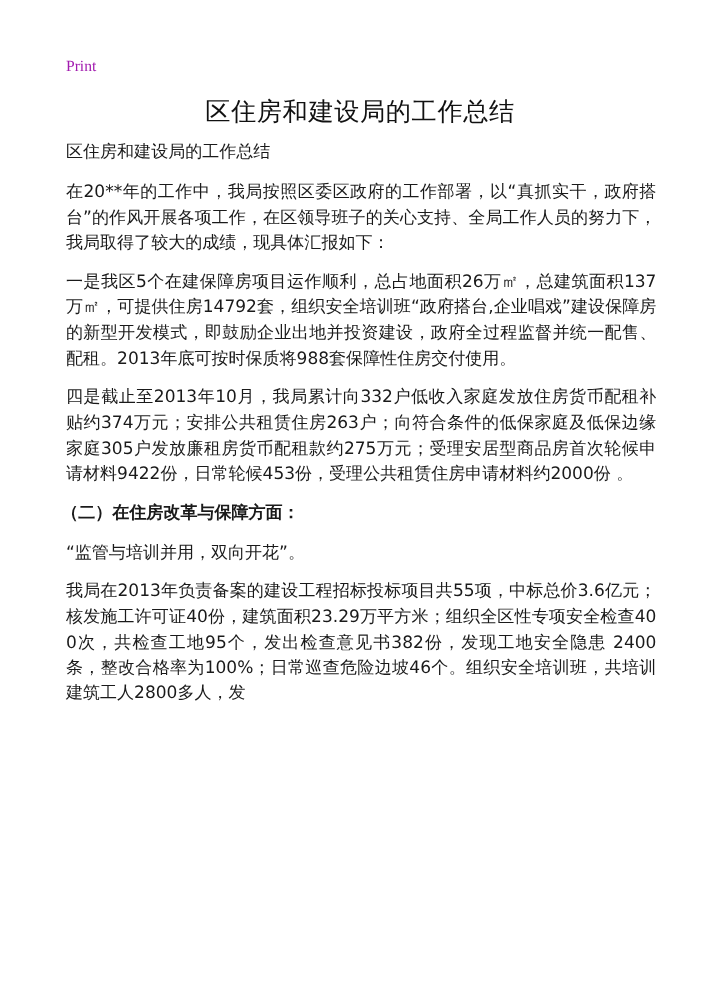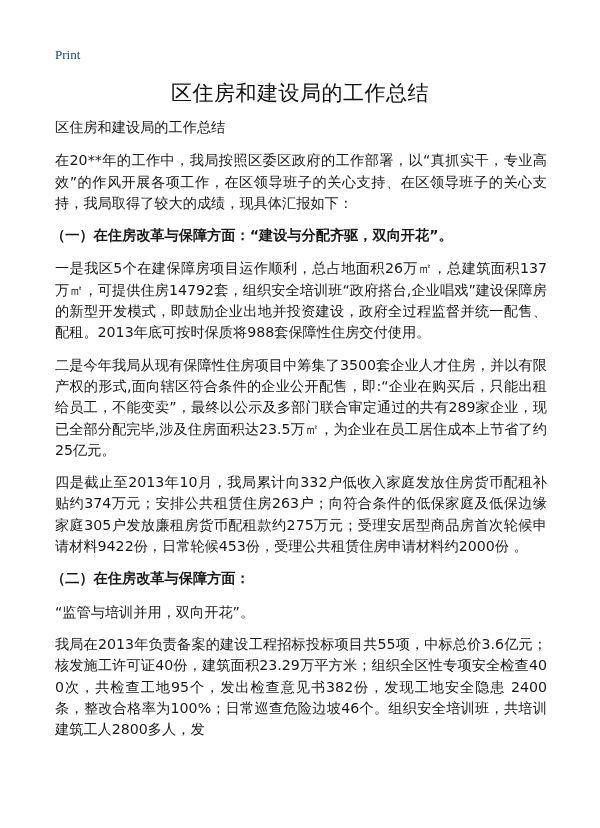--- a/index.html
+++ b/index.html
@@ -20,21 +20,21 @@
     left: 0; top: 0;
     width: 600px;
     height: 828px;
   }
   .print-label {
     position: absolute;
     left: 55px;
     top: 47px;
     font-family: "Liberation Serif", "DejaVu Serif", serif;
     font-size: 13px;
-    color: #0c4a6e;
+    color: #a21caf;
   }
   .doc-title {
     position: absolute;
     left: 0;
     width: 600px;
     top: 79px;
     text-align: center;
     font-size: 21px;
     letter-spacing: 0.5px;
     color: #111;
@@ -74,27 +74,25 @@
 
 <div class="page">
 
   <div class="print-label">Print</div>
 
   <h1 class="doc-title">区住房和建设局的工作总结</h1>
 
   <div class="content">
     <p class="subtitle">区住房和建设局的工作总结</p>
 
-    <p>在20**年的工作中，我局按照区委区政府的工作部署，以“真抓实干，专业高效”的作风开展各项工作，在区领导班子的关心支持、在区领导班子的关心支持，我局取得了较大的成绩，现具体汇报如下：</p>
+    <p>在20**年的工作中，我局按照区委区政府的工作部署，以“真抓实干，政府搭台”的作风开展各项工作，在区领导班子的关心支持、全局工作人员的努力下，我局取得了较大的成绩，现具体汇报如下：</p>
 
 
-    <p class="h2">（一）在住房改革与保障方面：“建设与分配齐驱，双向开花”。</p>
 
     <p>一是我区5个在建保障房项目运作顺利，总占地面积26万㎡，总建筑面积137万㎡，可提供住房14792套，组织安全培训班“政府搭台,企业唱戏”建设保障房的新型开发模式，即鼓励企业出地并投资建设，政府全过程监督并统一配售、配租。2013年底可按时保质将988套保障性住房交付使用。</p>
-    <p>二是今年我局从现有保障性住房项目中筹集了3500套企业人才住房，并以有限产权的形式,面向辖区符合条件的企业公开配售，即:“企业在购买后，只能出租给员工，不能变卖”，最终以公示及多部门联合审定通过的共有289家企业，现已全部分配完毕,涉及住房面积达23.5万㎡，为企业在员工居住成本上节省了约25亿元。</p>
     <p>四是截止至2013年10月，我局累计向332户低收入家庭发放住房货币配租补贴约374万元；安排公共租赁住房263户；向符合条件的低保家庭及低保边缘家庭305户发放廉租房货币配租款约275万元；受理安居型商品房首次轮候申请材料9422份，日常轮候453份，受理公共租赁住房申请材料约2000份 。</p>
 
     <p class="h2">（二）在住房改革与保障方面：</p>
 
     <p>“监管与培训并用，双向开花”。</p>
 
     <p>我局在2013年负责备案的建设工程招标投标项目共55项，中标总价3.6亿元；核发施工许可证40份，建筑面积23.29万平方米；组织全区性专项安全检查400次，共检查工地95个，发出检查意见书382份，发现工地安全隐患 2400条，整改合格率为100%；日常巡查危险边坡46个。组织安全培训班，共培训建筑工人2800多人，发</p>
   </div>
 
 </div>

